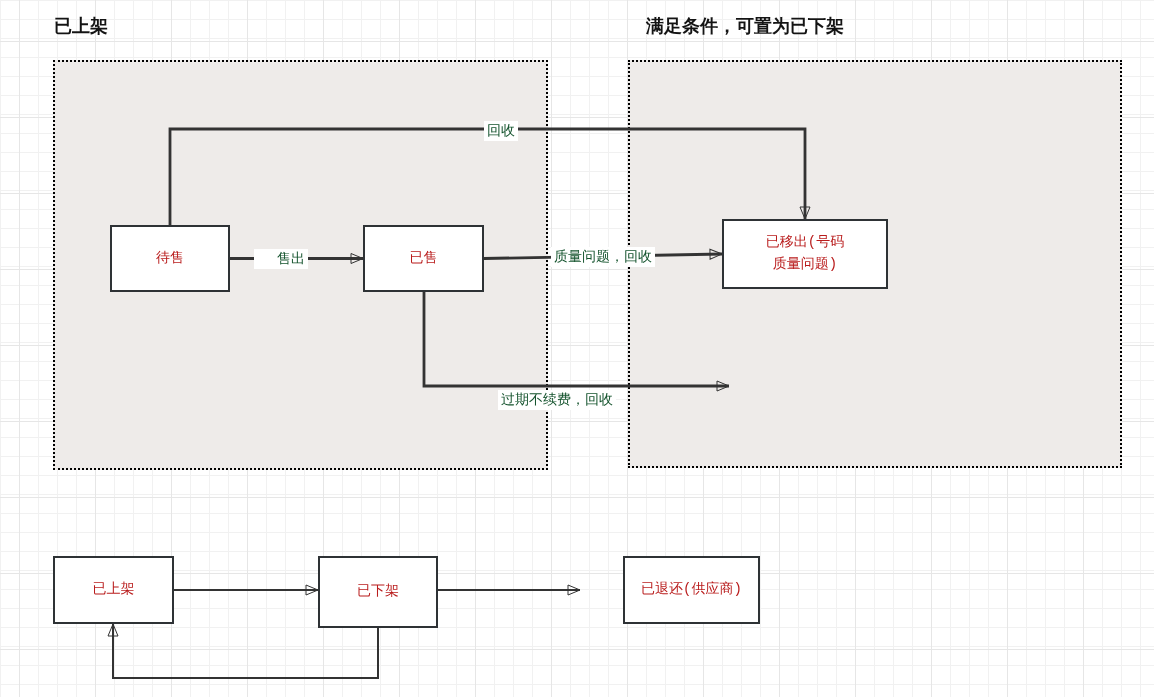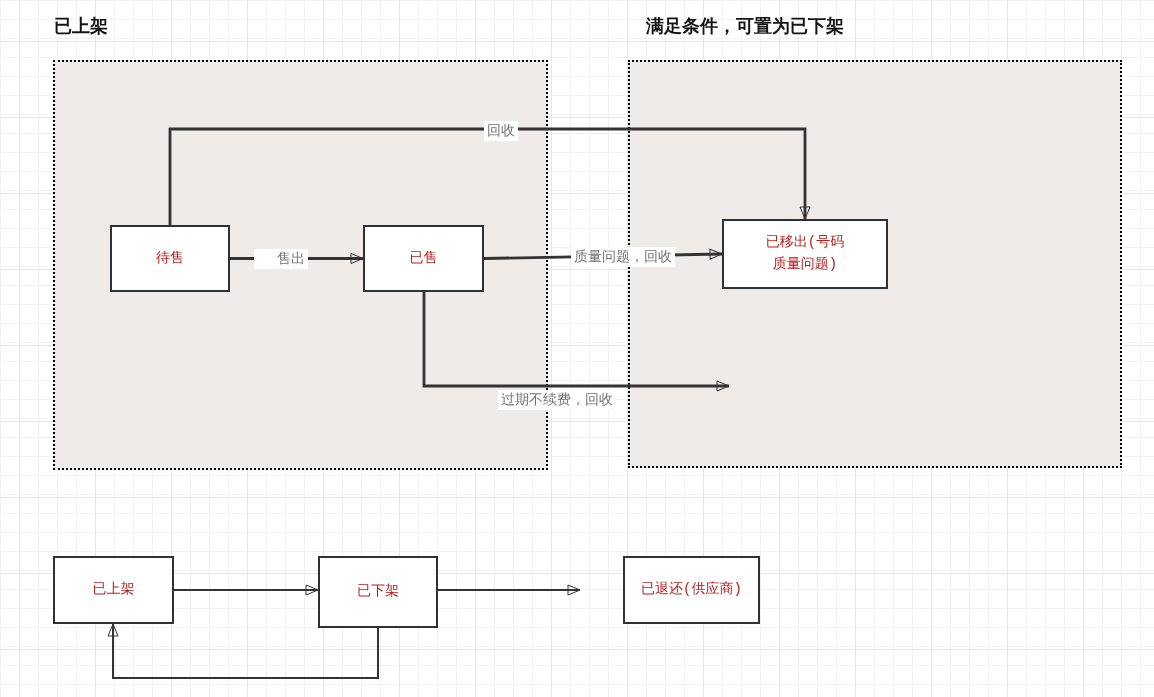--- a/index.html
+++ b/index.html
@@ -59,25 +59,25 @@
   .node-expired{left:729px;top:352px;width:166px;height:68px;}
   .node-on-shelf{left:53px;top:556px;width:121px;height:68px;}
   .node-off-shelf{left:318px;top:556px;width:120px;height:72px;}
   .node-returned{left:580px;top:556px;width:137px;height:68px;margin-left:43px;}
   .edge-label{
     position:absolute;
     transform:translate(-50%,-50%);
     background:#ffffff;
     padding:1px 3px;
     font-size:14px;
-    color:#737373;
+    color:#14532d;
     white-space:nowrap;
   }
   .label-sell{left:281px;top:259px;padding-left:23px;}
-  .label-quality{left:603px;top:257px;margin-left:20px;}
+  .label-quality{left:603px;top:257px;}
   .label-recycle{left:501px;top:131px;}
   .label-expire{left:557px;top:400px;}
 </style>
 </head>
 <body>
 
 <div class="canvas">
 
   <div class="group group-left"></div>
   <div class="group group-right"></div>

